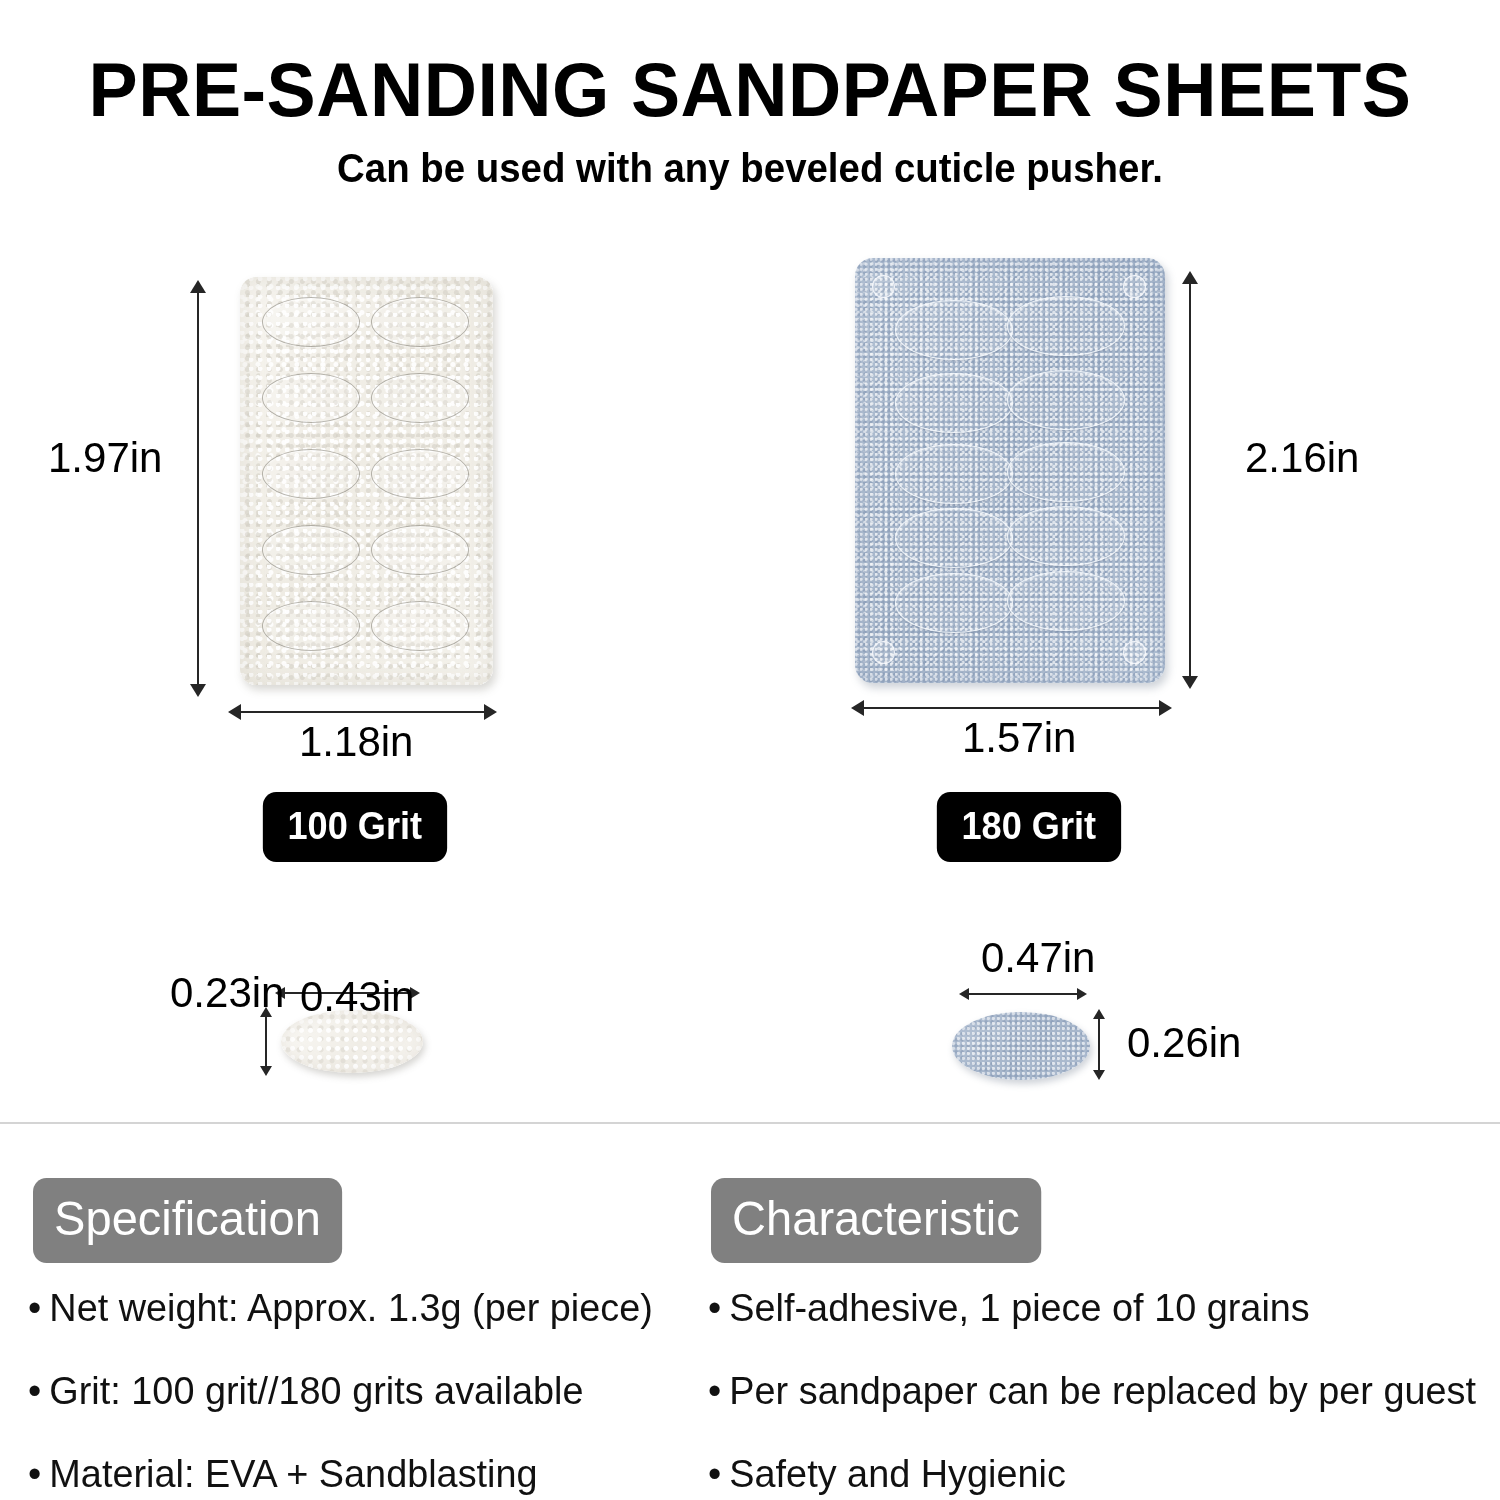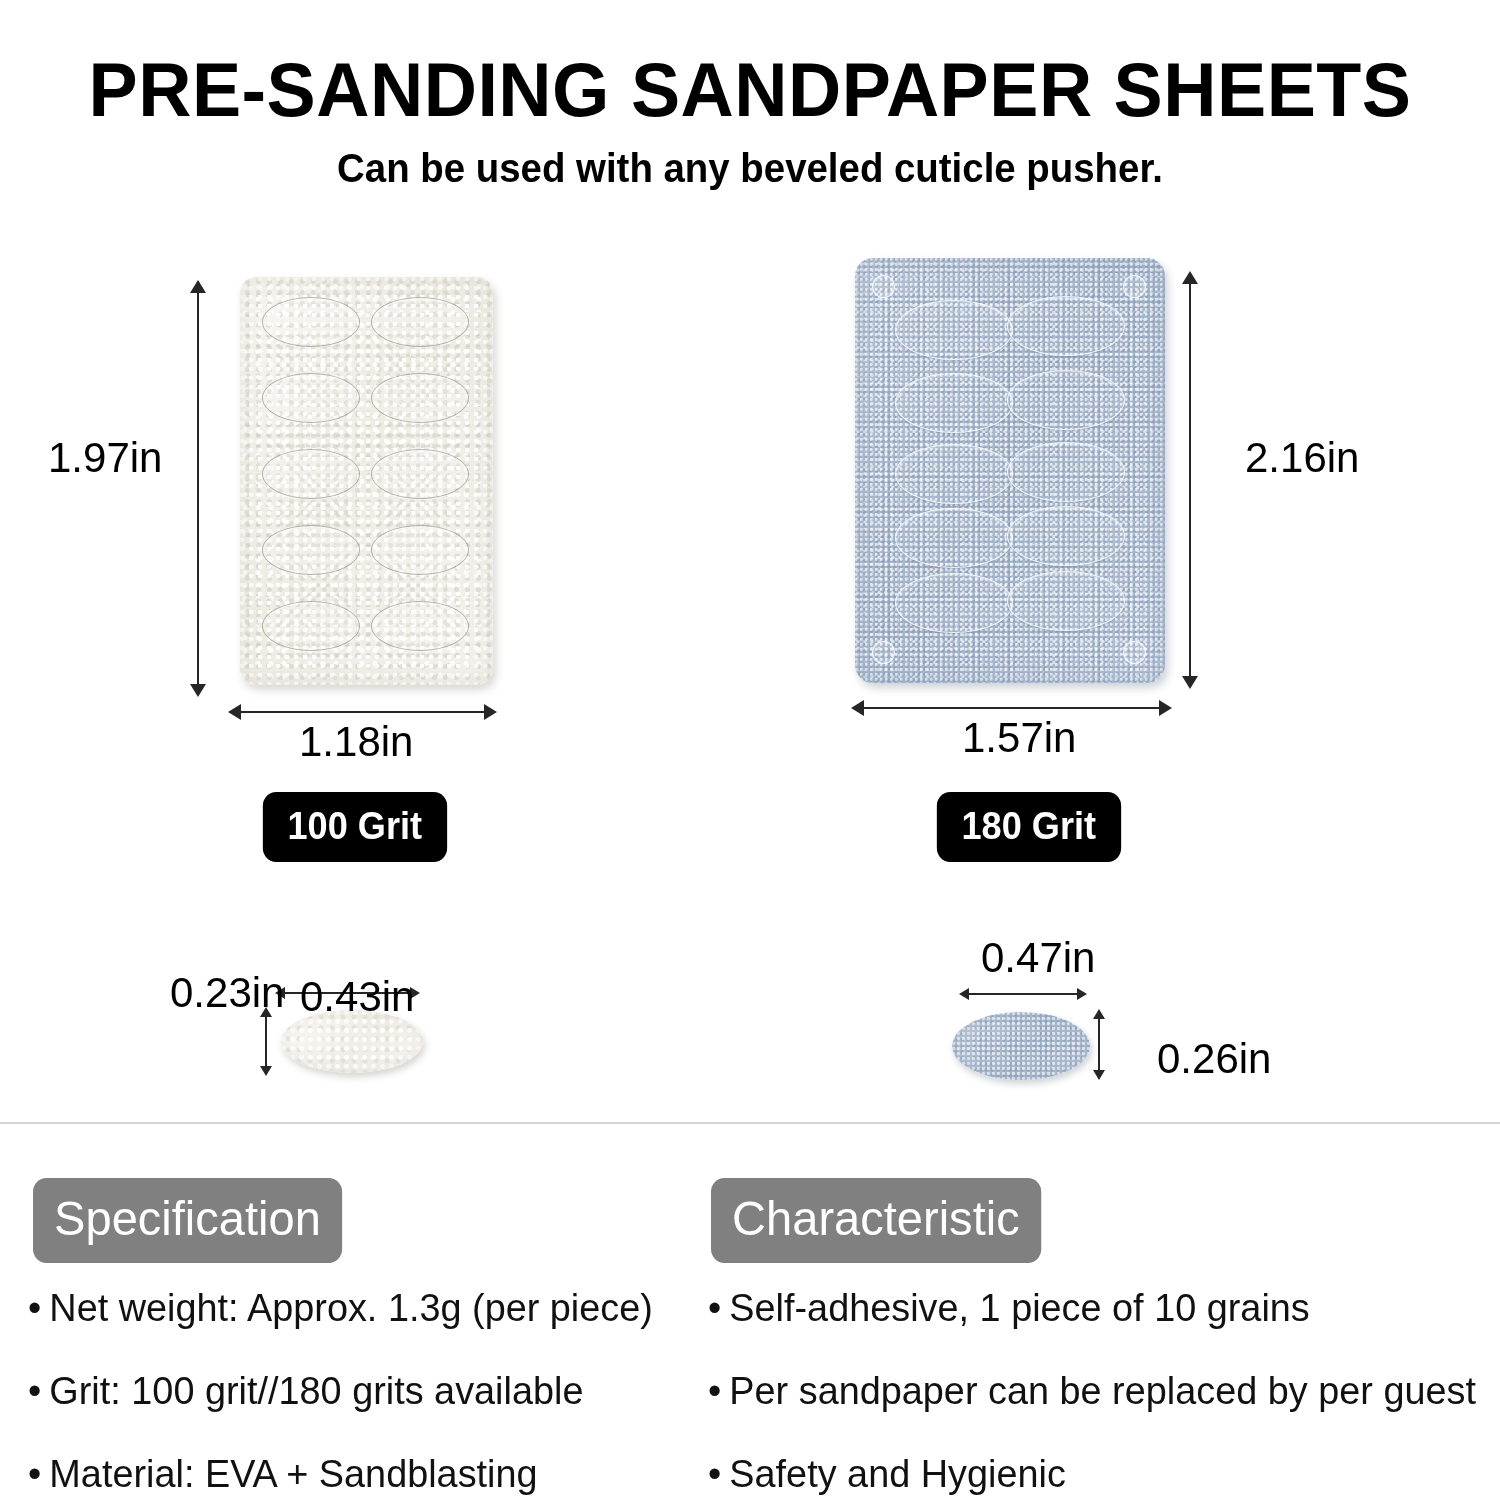--- a/index.html
+++ b/index.html
@@ -323,21 +323,21 @@
 <div class="small-oval-blue" style="left:952px; top:1012px;"></div>
 
 <div class="dim-line-h" style="left:968px; top:993px; width:112px;"></div>
 <div class="arrowhead ah-left-s" style="left:959px; top:988px;"></div>
 <div class="arrowhead ah-right-s" style="left:1077px; top:988px;"></div>
 <div class="dim-label" style="left:981px; top:937px;">0.47in</div>
 
 <div class="dim-line-v" style="left:1098px; top:1017px; height:55px;"></div>
 <div class="arrowhead ah-up-s" style="left:1093px; top:1009px;"></div>
 <div class="arrowhead ah-down-s" style="left:1093px; top:1070px;"></div>
-<div class="dim-label" style="left:1157px; top:1022px;margin-top:16px;">0.26in</div>
+<div class="dim-label" style="left:1127px; top:1022px;">0.26in</div>
 
 <div class="divider"></div>
 
 <div class="info-heading" style="left:33px; top:1178px;">Specification</div>
 <ul class="info-list" style="left:28px; top:1288px;">
   <li><span class="bullet">•</span><span>Net weight: Approx. 1.3g (per piece)</span></li>
   <li><span class="bullet">•</span><span>Grit: 100 grit//180 grits available</span></li>
   <li><span class="bullet">•</span><span>Material: EVA + Sandblasting</span></li>
 </ul>
 

